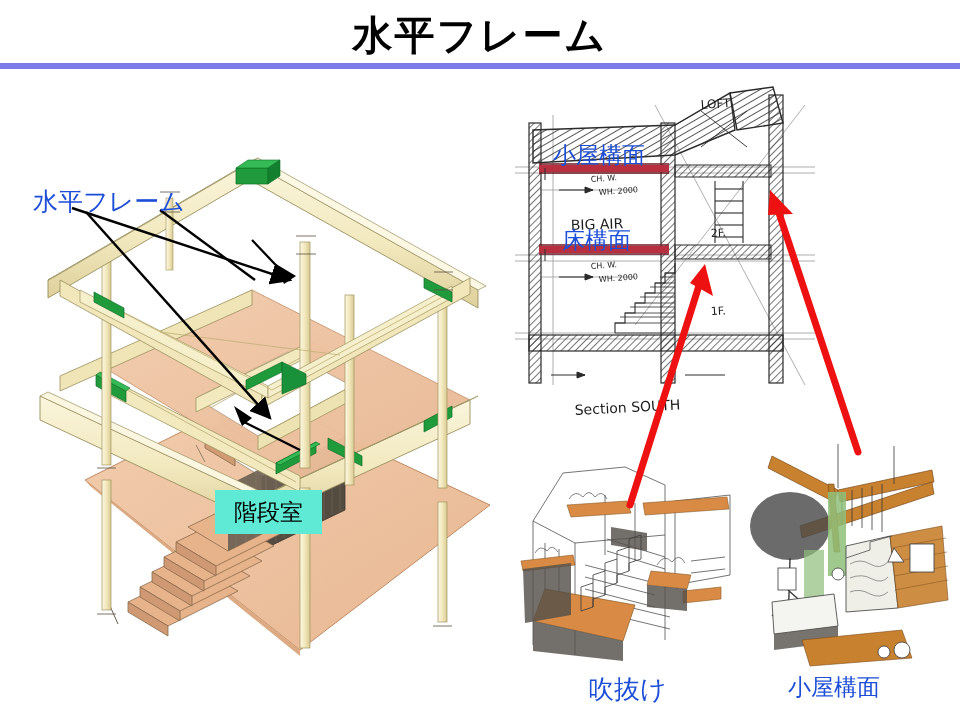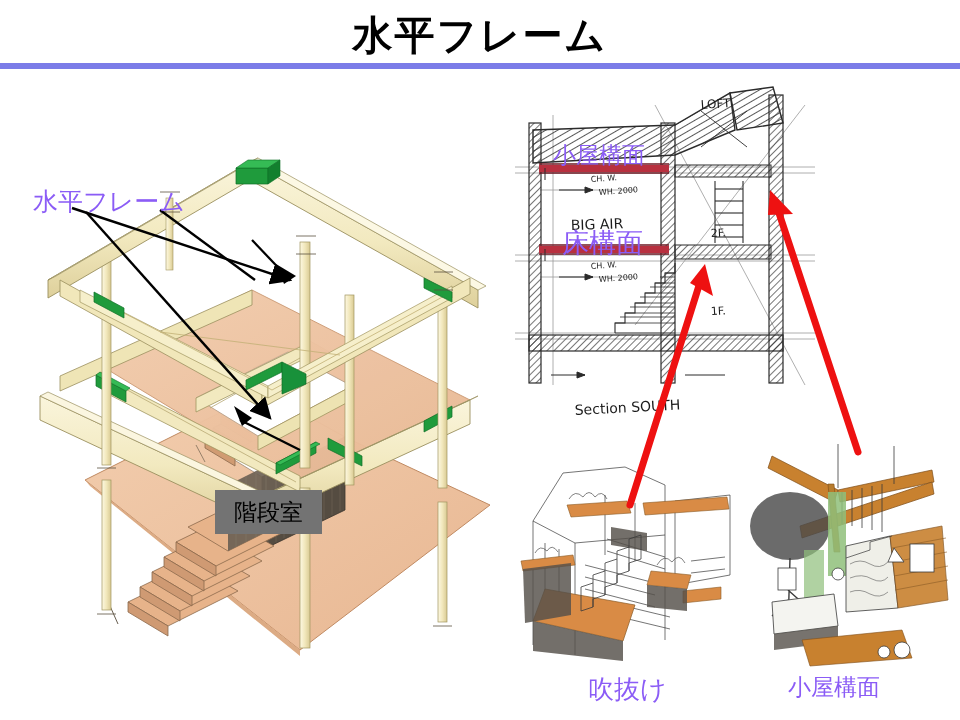--- a/index.html
+++ b/index.html
@@ -21,34 +21,34 @@
     letter-spacing:2px;
     font-family:"DejaVu Sans","Liberation Sans",sans-serif;
   }
   .title-rule{
     position:absolute;left:0;top:63px;width:960px;height:6px;
     background:#7b7ce8;
   }
 
   
   .lbl{
-    position:absolute;color:#8b5cf6;
+    position:absolute;color:#1d4ed8;
     font-family:"DejaVu Sans","Liberation Sans",sans-serif;
     white-space:nowrap;
   }
   .lbl-hframe{left:33px;top:185px;font-size:25px;}
   .lbl-koya-sec{left:553px;top:140px;font-size:23px;}
-  .lbl-yuka-sec{left:562px;top:225px;font-size:27px;}
+  .lbl-yuka-sec{left:562px;top:225px;font-size:23px;}
   .lbl-fukinuke{left:588px;top:672px;font-size:26px;}
   .lbl-koya-bottom{left:788px;top:672px;font-size:23px;}
 
   .boxlabel{
     position:absolute;left:215px;top:490px;
     width:107px;height:44px;
-    background:#737373;
+    background:#5eead4;
     display:flex;align-items:center;justify-content:center;
     font-size:23px;color:#000;
     font-family:"DejaVu Sans","Liberation Sans",sans-serif;
     z-index:40;
   }
 
   
   svg.canvas{position:absolute;left:0;top:0;width:960px;height:720px;overflow:visible;}
   svg.sub{position:absolute;overflow:hidden;}
 

